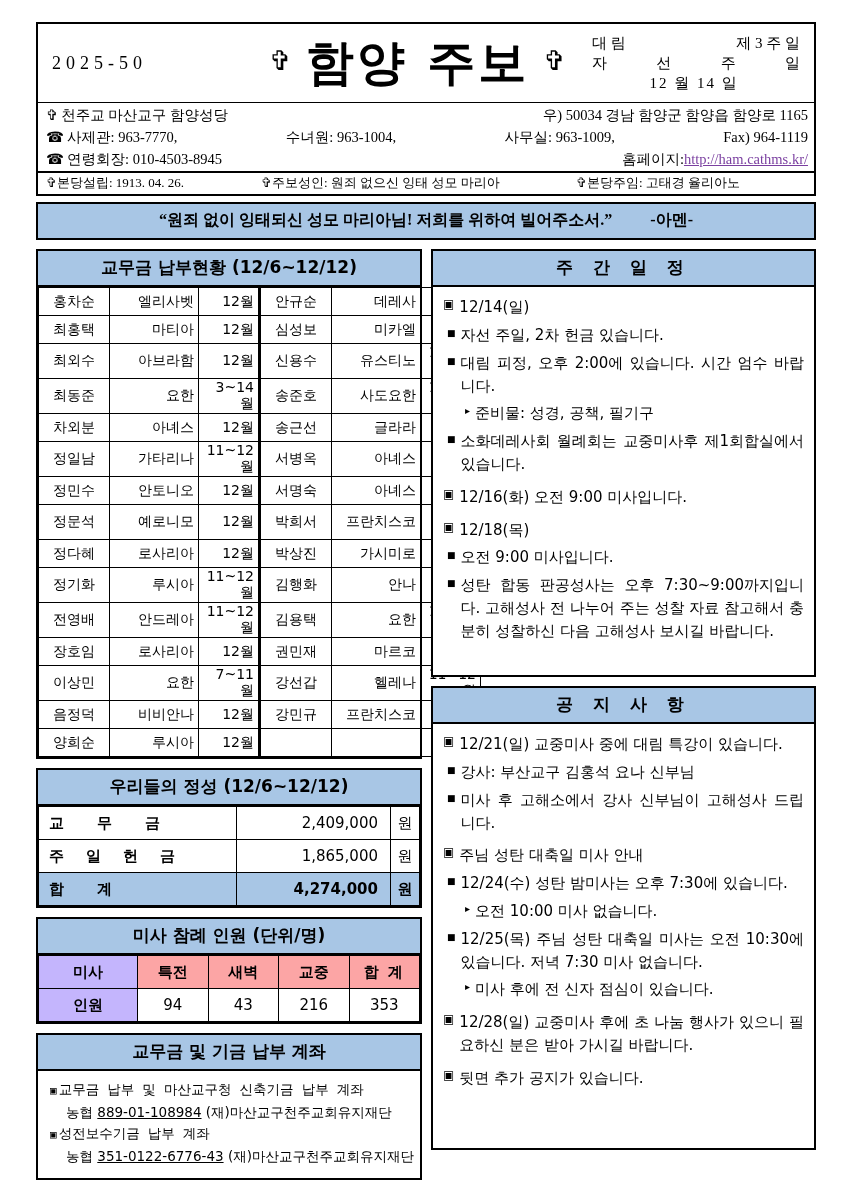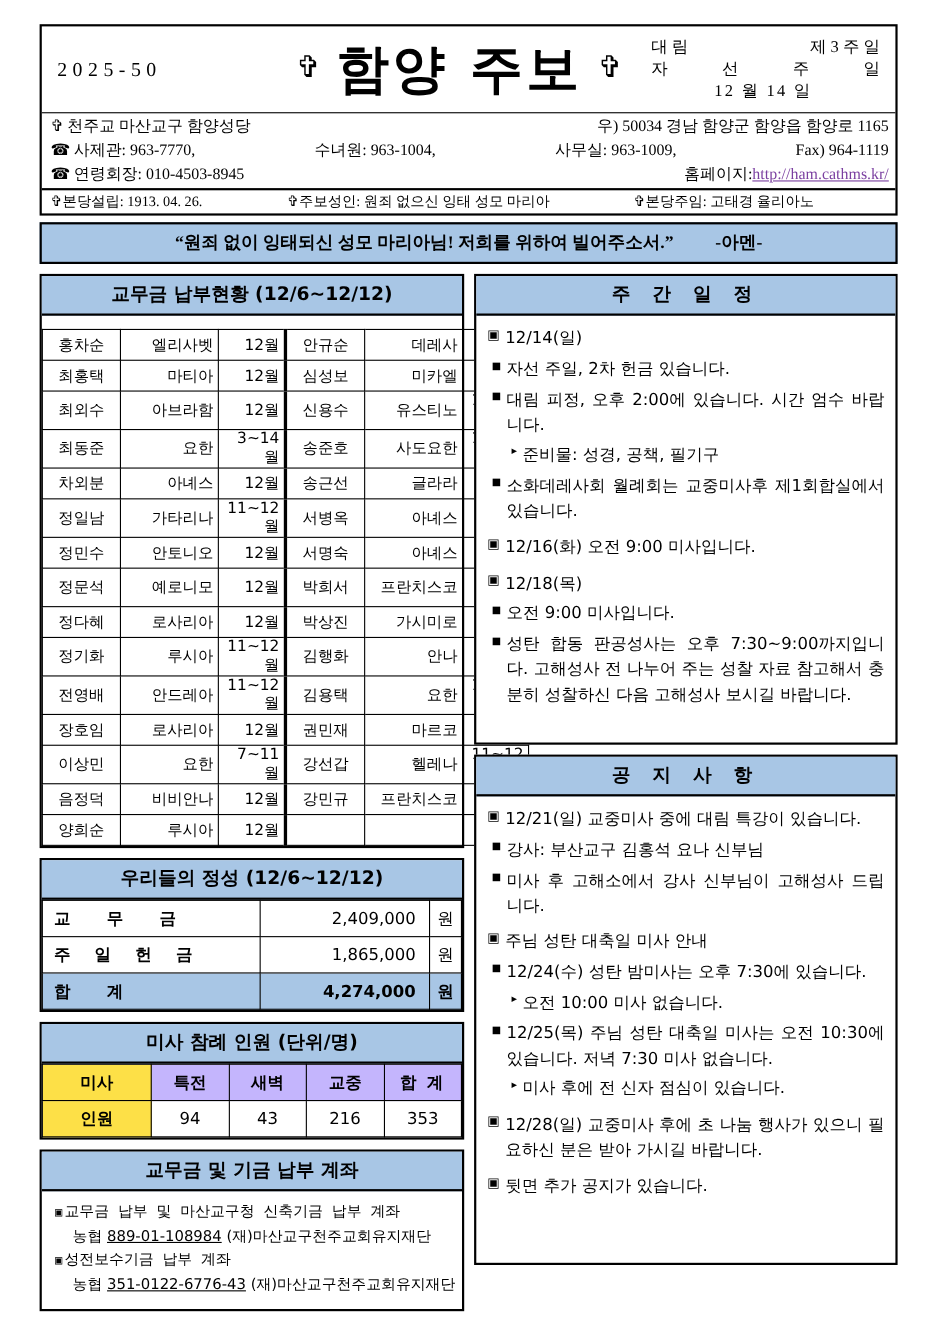--- a/index.html
+++ b/index.html
@@ -155,21 +155,20 @@
     padding: 5px 0 6px 0;
     font-family: "DejaVu Sans", sans-serif;
   }
   .panel-title.spaced { letter-spacing: 7px; }
 
   
   table.grid {
     border-collapse: collapse;
     width: 100%;
     table-layout: fixed;
-    margin-top: 12px;
   }
   table.grid td {
     border: 1px solid #000;
     font-size: 14px;
     height: 27px;
     padding: 0 4px;
     font-family: "DejaVu Sans", sans-serif;
   }
   .c-name { width: 62px; text-align: center; }
   .c-bapt { width: 80px; text-align: right; }
@@ -205,22 +204,22 @@
     width: 100%;
     table-layout: fixed;
   }
   table.att td {
     border: 1px solid #000;
     font-size: 15px;
     height: 30px;
     text-align: center;
     font-family: "DejaVu Sans", sans-serif;
   }
-  table.att thead td { background: #c4b5fd; font-weight: bold; }
-  table.att .hd-first { background: #fde047; font-weight: bold; width: 96px; font-family: Liberation Mono, monospace; }
+  table.att thead td { background: #fca5a5; font-weight: bold; }
+  table.att .hd-first { background: #c4b5fd; font-weight: bold; width: 96px; font-family: Liberation Mono, monospace; }
   table.att .sum { letter-spacing: 2px; }
 
   
   .acct-body {
     padding: 9px 10px 10px 12px;
     font-size: 13.5px;
     line-height: 1.62;
     font-family: "DejaVu Sans", sans-serif;
   }
   .acct-line { white-space: nowrap; font-family: Liberation Mono, monospace; }

